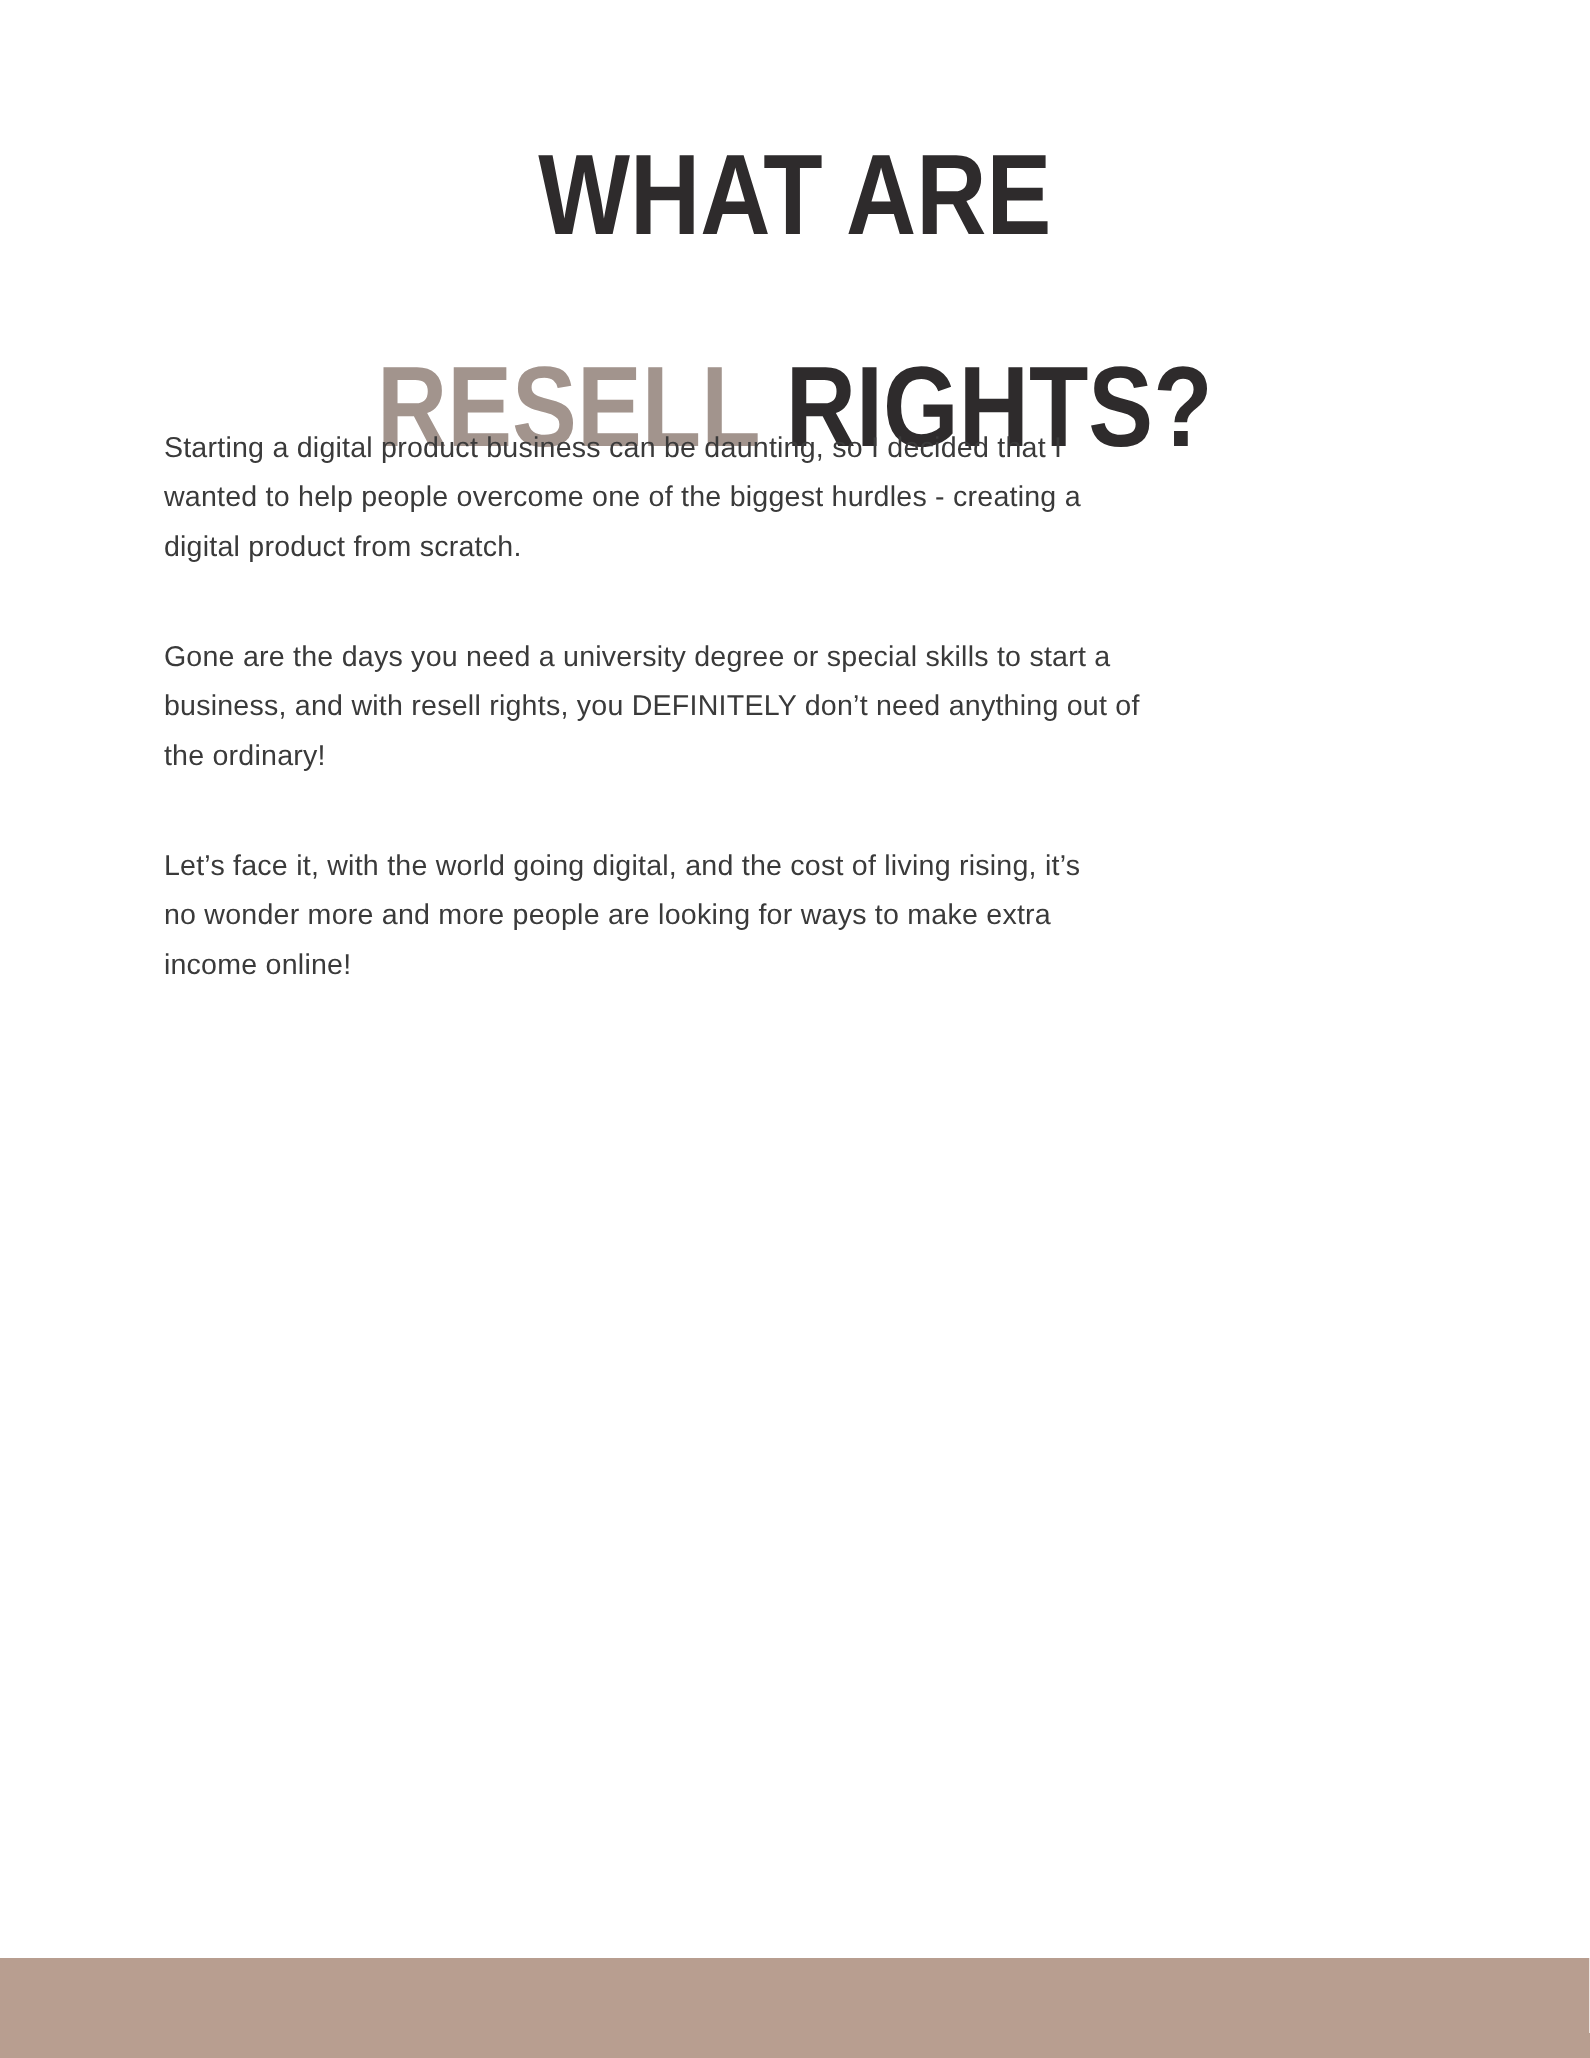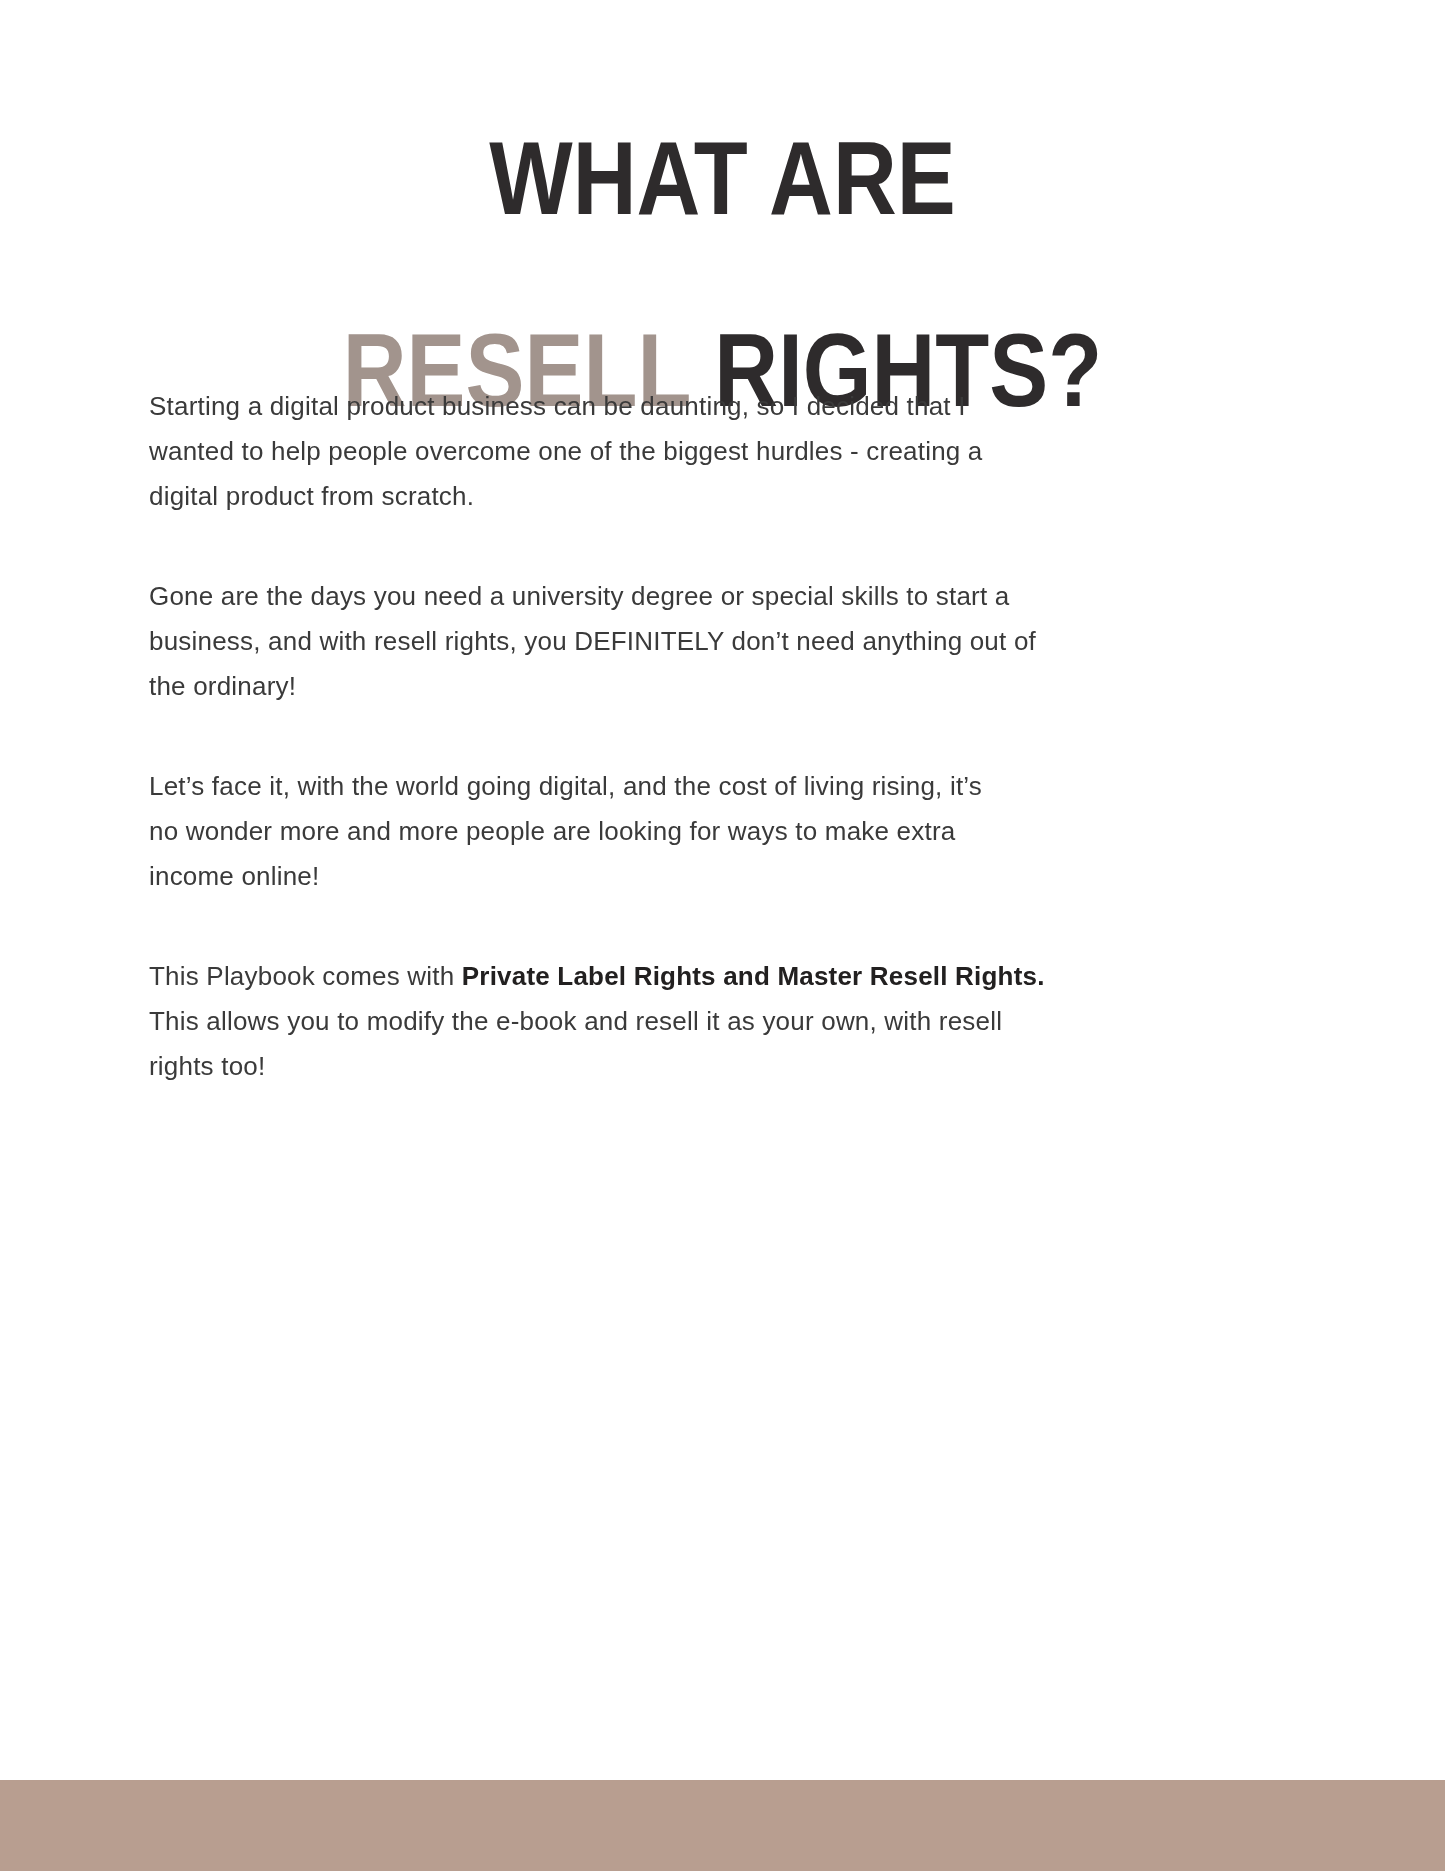--- a/index.html
+++ b/index.html
@@ -74,20 +74,17 @@
   <div class="content">
     <p>Starting a digital product business can be daunting, so I decided that I
 wanted to help people overcome one of the biggest hurdles - creating a
 digital product from scratch.</p>
     <p>Gone are the days you need a university degree or special skills to start a
 business, and with resell rights, you DEFINITELY don’t need anything out of
 the ordinary!</p>
     <p>Let’s face it, with the world going digital, and the cost of living rising, it’s
 no wonder more and more people are looking for ways to make extra
 income online!</p>
-    <p><span>This Playbook comes with </span><span class="bold">Private Label Rights and Master Resell Rights.</span><span>
-This allows you to modify the e-book and resell it as your own, with resell
-rights too!</span></p>
   </div>
 
   <div class="footer-bar"></div>
 
 </div>
 
 </body></html>

